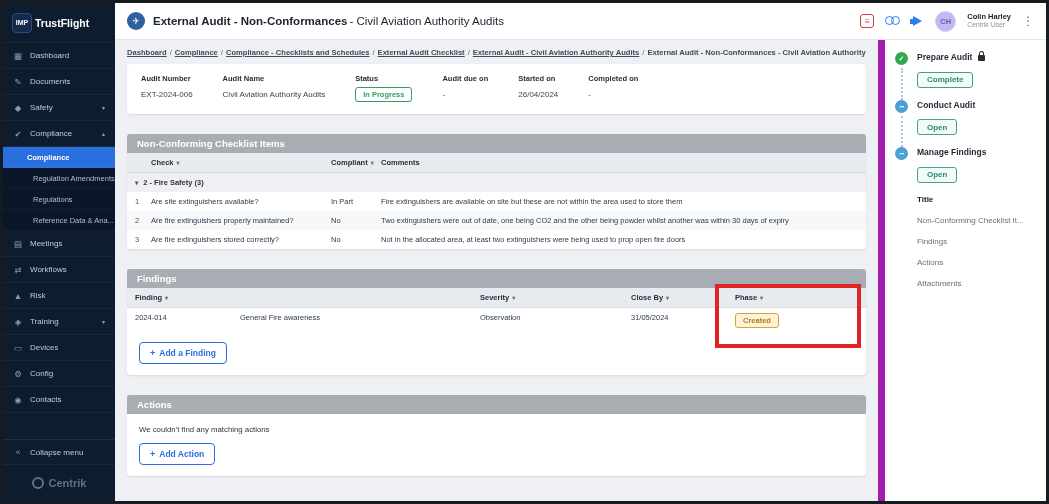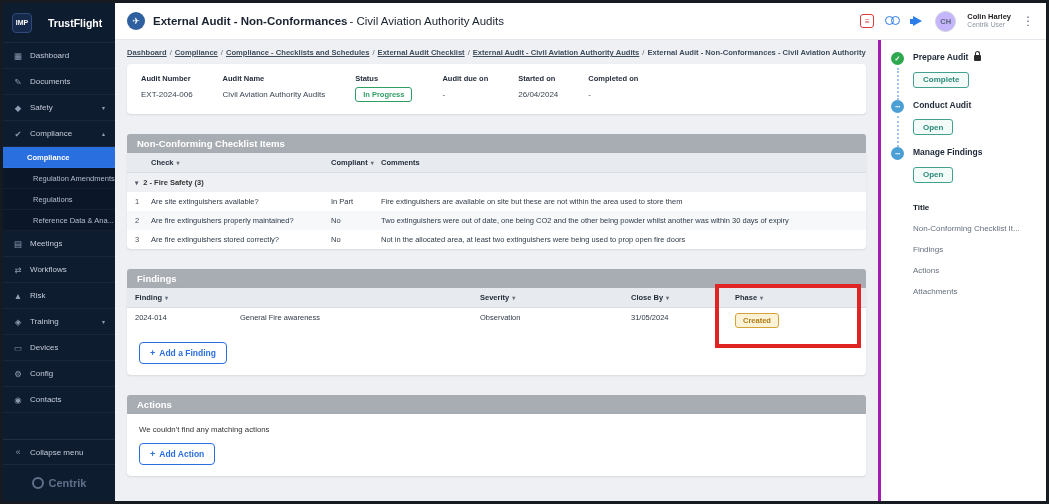--- a/index.html
+++ b/index.html
@@ -1,21 +1,21 @@
 <!DOCTYPE html>
 <html><head>
 <meta charset="utf-8">
 <style>
   *{box-sizing:border-box;margin:0;padding:0}
   body{width:1049px;height:504px;font-family:"Liberation Sans",sans-serif;background:#fff;overflow:hidden}
   .frame{width:1049px;height:504px;border:3px solid #161b22;display:flex;background:#eef0f3;overflow:hidden}
 
   
   .sidebar{width:112px;background:#0e1c30;color:#c3cbd8;display:flex;flex-direction:column;flex-shrink:0}
-  .logo-row{height:40px;display:flex;align-items:center;gap:16px;padding:0 9px;border-bottom:1px solid rgba(255,255,255,.06)}
+  .logo-row{height:40px;display:flex;align-items:center;gap:3px;padding:0 9px;border-bottom:1px solid rgba(255,255,255,.06)}
   .logo-badge{width:20px;height:20px;border-radius:4px;background:#15294a;border:1px solid #30497a;color:#fff;font-size:7px;font-weight:bold;display:flex;align-items:center;justify-content:center;flex-shrink:0}
   .brand-name{font-size:10.5px;font-weight:bold;color:#fff;white-space:nowrap}
   .nav-item{height:26px;display:flex;align-items:center;gap:7px;padding:0 10px;font-size:8px;color:#c3cbd8;cursor:pointer;border-bottom:1px solid rgba(255,255,255,.05);white-space:nowrap}
   .nav-item .icon{width:10px;font-size:8.5px;color:#8d9ab1;text-align:center;flex-shrink:0}
   .nav-item .lbl{overflow:hidden;text-overflow:ellipsis}
   .chev{margin-left:auto;font-size:6px;color:#8fa0b8}
   .sub-item{height:21px;display:flex;align-items:center;padding-left:30px;font-size:7.5px;color:#b4bdcc;cursor:pointer;background:#0b1628;border-bottom:1px solid rgba(255,255,255,.04);white-space:nowrap;overflow:hidden}
   .sub-item.active{background:#2a6fe0;color:#fff;padding-left:24px;font-weight:bold}
   .spacer{flex:1}
   .collapse-item{border-top:1px solid rgba(255,255,255,.08)}
@@ -84,31 +84,31 @@
 
   .btn-outline-blue{display:inline-flex;align-items:center;gap:4px;border:1px solid #2a6fe0;color:#2a6fe0;background:#fff;font-weight:bold;font-size:8.5px;padding:5px 10px;border-radius:4px;cursor:pointer;font-family:inherit;margin:9px 12px 11px}
   .btn-outline-blue .plus{font-size:9px;font-weight:bold}
 
   .findings-card{position:relative}
   .annotation{position:absolute;left:588px;top:-4px;width:146px;height:64px;border:4px solid #e02424;pointer-events:none}
 
   .empty-msg{font-size:7.8px;color:#333;padding:11px 12px 0}
 
   
-  .wf{width:168px;background:#fff;border-left:3px solid #a21caf;padding:12px 10px;overflow:hidden;flex-shrink:0}
+  .wf{width:168px;background:#fff;border-left:7px solid #a21caf;padding:12px 10px;overflow:hidden;flex-shrink:0}
   .step{position:relative;padding-left:22px;padding-bottom:12px}
   .step.has-line::before{content:"";position:absolute;left:6px;top:16px;bottom:0;border-left:2px dotted #9ec4ee}
   .step-circle{position:absolute;left:0;top:0;width:13px;height:13px;border-radius:50%;display:flex;align-items:center;justify-content:center;color:#fff;font-size:7px;font-weight:bold}
   .step-circle.done{background:#2ea84e}
   .step-circle.pending{background:#4a9fd4;font-size:8px;letter-spacing:-1px}
   .step-label{font-size:8.5px;font-weight:bold;color:#1e2936;display:flex;align-items:center;gap:6px;margin-bottom:6px;white-space:nowrap}
   .lock{position:relative;width:7px;height:6px;background:#2b2b2b;border-radius:1px;display:inline-block;margin-top:2px}
   .lock::before{content:"";position:absolute;top:-4px;left:1px;width:3px;height:4px;border:1.5px solid #2b2b2b;border-bottom:none;border-radius:3px 3px 0 0}
   .btn-teal{border:1px solid #43a08f;color:#2a8a79;background:#f3fbf8;font-size:8px;font-weight:bold;padding:2.5px 9px;border-radius:3px;cursor:pointer;font-family:inherit}
-  .wf-nav{margin-top:8px;padding-left:22px}
+  .wf-nav{padding-left:22px}
   .wf-nav-item{font-size:8px;color:#66707e;margin-bottom:12px;cursor:pointer;white-space:nowrap;overflow:hidden;text-overflow:ellipsis}
   .wf-nav-item.active{color:#141c26;font-weight:bold}
 </style>
 </head>
 <body>
 
 <div class="frame">
 
   <aside class="sidebar">
     <div class="logo-row">

